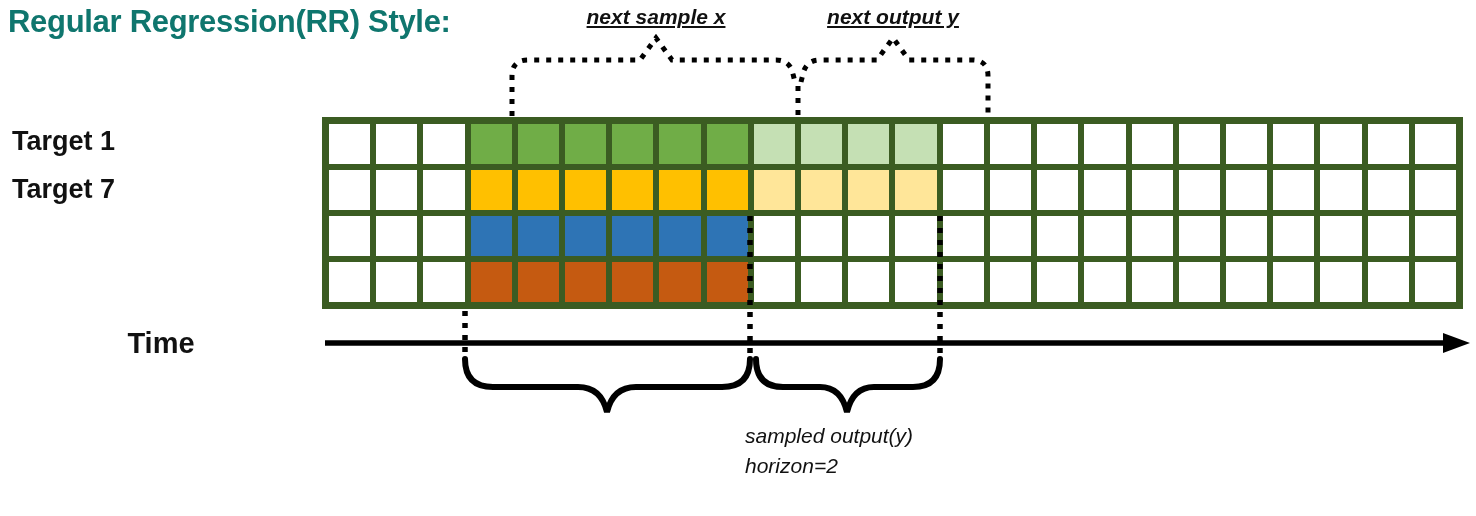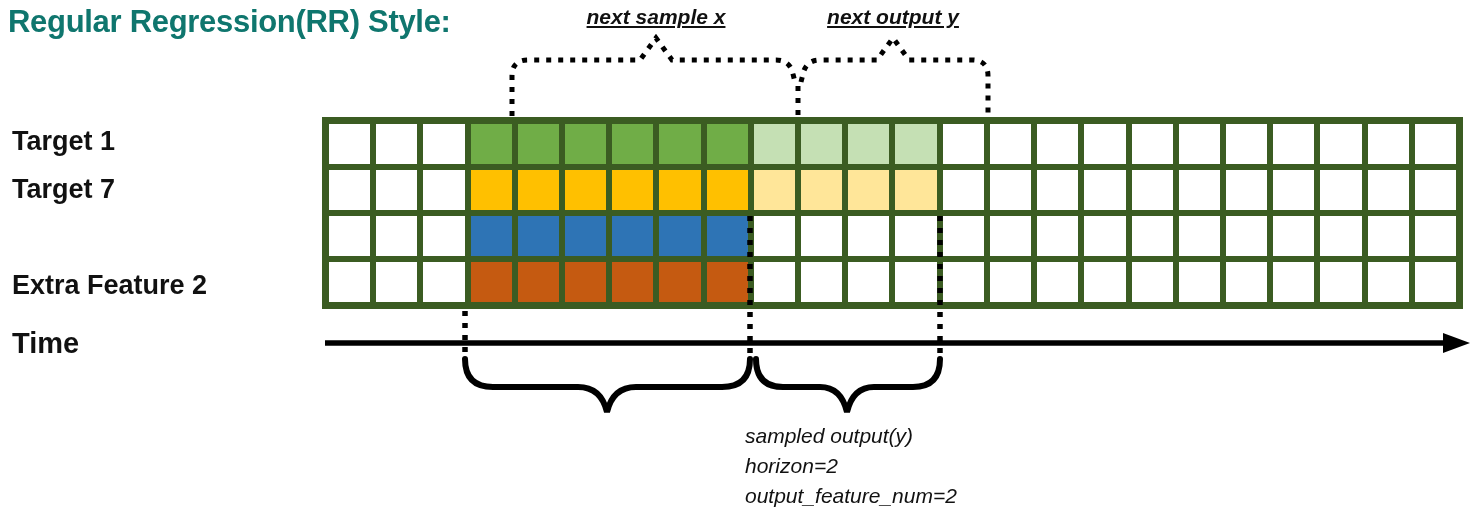--- a/index.html
+++ b/index.html
@@ -13,21 +13,21 @@
   }
   .brace-label{
     position:absolute;top:5px;transform:translateX(-50%);
     font-size:21px;font-style:italic;font-weight:600;color:#111;white-space:nowrap;text-decoration:underline;
   }
   .row-label{
     position:absolute;left:12px;width:300px;
     font-size:27px;font-weight:700;line-height:48px;color:#111;white-space:nowrap;
   }
   .time-label{
-    position:absolute;left:12px;width:298px;text-align:left;top:329px;
+    position:absolute;left:12px;width:298px;text-align:center;top:329px;
     font-size:29px;font-weight:700;line-height:29px;color:#111;
   }
   .grid{
     position:absolute;left:322px;top:117px;width:1141px;height:192px;
     box-sizing:border-box;display:grid;gap:6px;padding:7px;
   }
   .cell{background:#ffffff;min-width:0;min-height:0;}
   .overlay{position:absolute;left:0;top:0;pointer-events:none;}
   .notes{
     position:absolute;top:421px;font-size:21px;font-weight:500;line-height:30px;
@@ -41,21 +41,20 @@
 
 <div class="canvas">
 
   <div class="title">Regular Regression(RR) Style:</div>
 
   <div class="brace-label" style="left:656px">next sample x</div>
   <div class="brace-label" style="left:893px">next output y</div>
 
   <div class="row-label" style="top:117px">Target 1</div>
   <div class="row-label" style="top:165px">Target 7</div>
-  <div class="row-label" style="top:261px">Extra Feature 2</div>
 
   <div id="grid" class="grid" style="background: rgb(59, 92, 34); grid-template-columns: repeat(24, 1fr);">
       <div class="cell"></div>
       <div class="cell"></div>
       <div class="cell"></div>
       <div class="cell" style="background: rgb(112, 173, 71);"></div>
       <div class="cell" style="background: rgb(112, 173, 71);"></div>
       <div class="cell" style="background: rgb(112, 173, 71);"></div>
       <div class="cell" style="background: rgb(112, 173, 71);"></div>
       <div class="cell" style="background: rgb(112, 173, 71);"></div>
@@ -165,16 +164,15 @@
     <line x1="325" y1="343" x2="1444" y2="343" stroke="#000" stroke-width="5.5"></line>
     <polygon points="1443,333 1443,353 1470,343" fill="#000"></polygon>
 
     <path d="M465,359 Q465,387 493,387 H578 Q601,387 607,412 Q613,387 636,387 H722 Q750,387 750,359" fill="none" stroke="#000" stroke-width="6" stroke-linecap="round"></path>
     <path d="M756,359 Q756,387 783,387 H820 Q841,387 847,412 Q853,387 874,387 H913 Q940,387 940,359" fill="none" stroke="#000" stroke-width="6" stroke-linecap="round"></path>
   </svg>
 
   <div class="notes notes-output">
     <div>sampled output(y)</div>
     <div>horizon=2</div>
-    <div>output_feature_num=2</div>
   </div>
 
 </div>
 
 </body></html>

